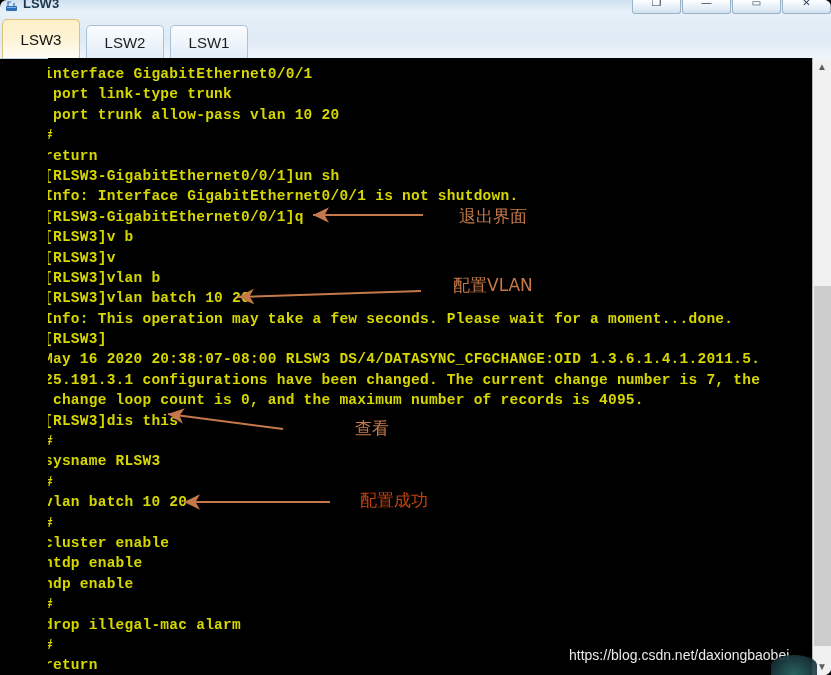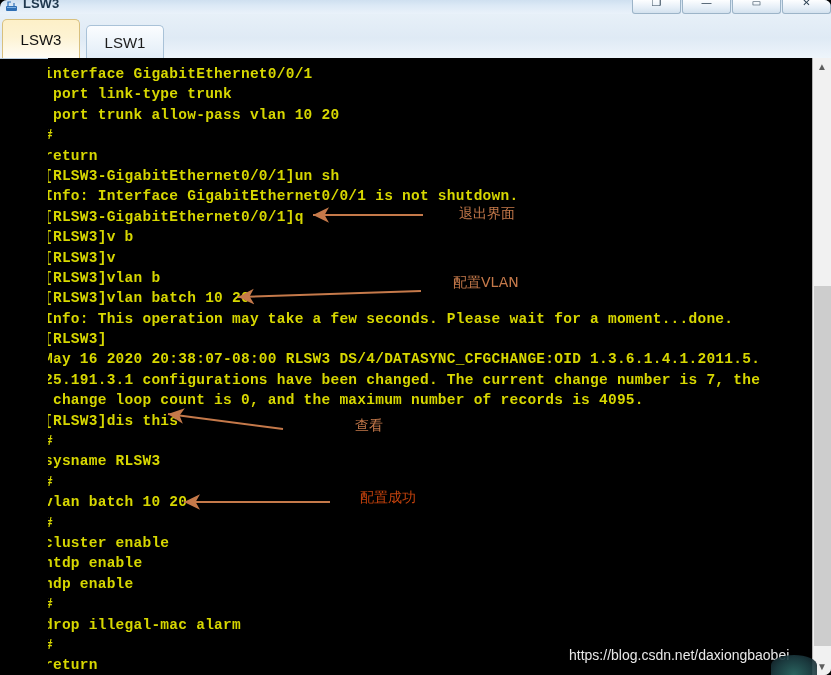--- a/index.html
+++ b/index.html
@@ -182,21 +182,21 @@
   
   .annot-layer {
     position: absolute;
     left: 0; top: 0;
     width: 831px; height: 675px;
     pointer-events: none;
   }
   .annot-label {
     position: absolute;
     font-family: "DejaVu Sans", sans-serif;
-    font-size: 14px;
+    font-size: 17px;
     color: #c5794a;
     white-space: nowrap;
   }
 
   
   .watermark {
     position: absolute;
     left: 569px;
     top: 647px;
     font-family: "Liberation Sans", sans-serif;
@@ -243,20 +243,23 @@
       <div class="winbtn">
         <span>✕</span>
       </div>
     </div>
   </div>
 
   <div class="tabstrip">
     <div class="tabs" id="tabs-host">
         <div class="tab active">
           <span>LSW3</span>
+        </div>
+        <div class="tab">
+          <span>LSW2</span>
         </div>
         <div class="tab">
           <span>LSW1</span>
         </div>
       </div>
   </div>
 
   <div class="terminal">
     <div class="term-lines" id="term-host" style="color: rgb(215, 215, 0);">
         <div class="tline">interface GigabitEthernet0/0/1</div>

